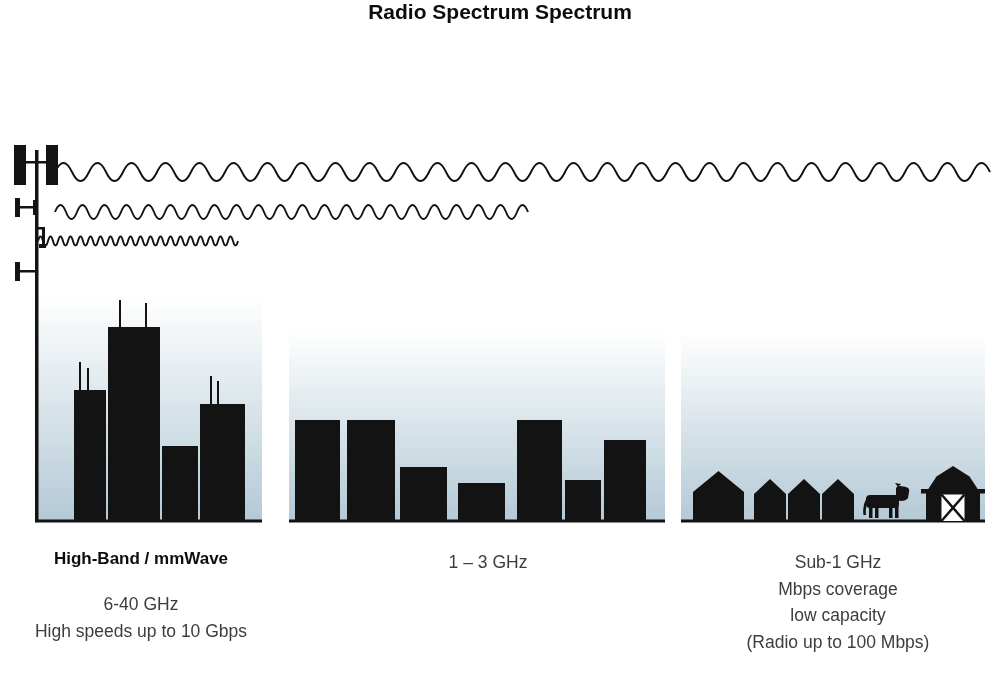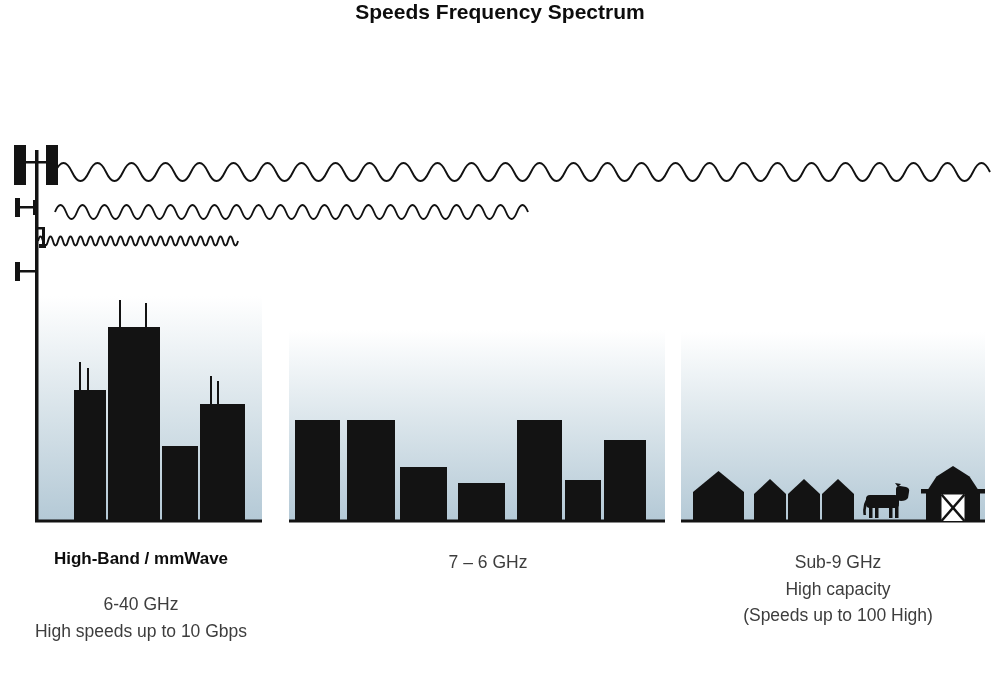--- a/index.html
+++ b/index.html
@@ -48,21 +48,21 @@
   }
   .band-high { left: -9px; }
   .band-mid  { left: 338px; }
   .band-low  { left: 688px; }
 </style>
 </head>
 <body>
 
 <div class="stage">
 
-  <h1 class="diagram-title">Speeds Frequency Spectrum</h1>
+  <h1 class="diagram-title">Radio Spectrum Spectrum</h1>
 
   <svg class="canvas" width="1000" height="700" viewBox="0 0 1000 700">
     <defs>
       <linearGradient id="sky" x1="0" y1="0" x2="0" y2="1">
         <stop offset="0" stop-color="#ffffff"></stop>
         <stop offset="0.5" stop-color="#d9e4ea"></stop>
         <stop offset="1" stop-color="#b4c9d6"></stop>
       </linearGradient>
     </defs>
 
@@ -148,22 +148,23 @@
     </g>
   </svg>
 
   <div class="band band-high">
     <h2>High-Band / mmWave</h2>
     <p>6-40 GHz</p>
     <p>High speeds up to 10 Gbps</p>
   </div>
 
   <div class="band band-mid">
-    <p>7 – 6 GHz</p>
+    <p>1 – 3 GHz</p>
   </div>
 
   <div class="band band-low">
-    <p>Sub-9 GHz</p>
-    <p>High capacity</p>
-    <p>(Speeds up to 100 High)</p>
+    <p>Sub-1 GHz</p>
+    <p>Mbps coverage</p>
+    <p>low capacity</p>
+    <p>(Radio up to 100 Mbps)</p>
   </div>
 
 </div>
 
 </body></html>

